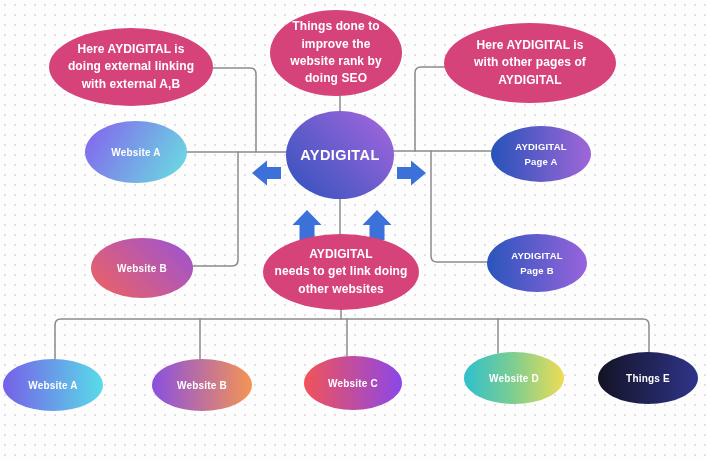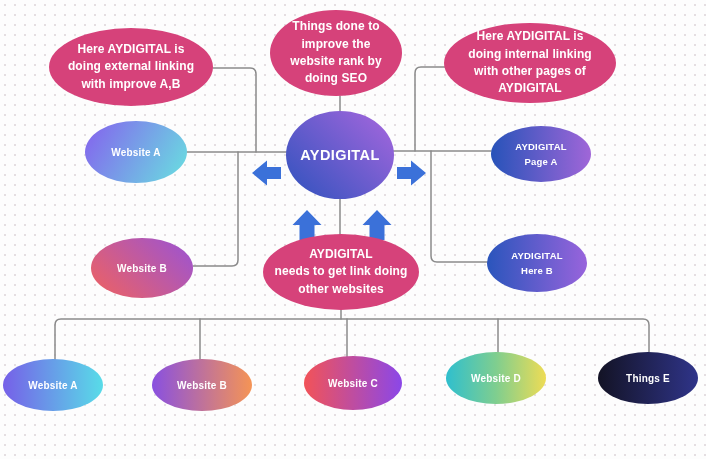--- a/index.html
+++ b/index.html
@@ -44,21 +44,21 @@
   .bubble-internal   { left: 444px; top: 23px;  width: 172px; height: 80px; }
   .website-a-left    { left: 85px;  top: 121px; width: 102px; height: 62px; }
   .website-b-left    { left: 91px;  top: 238px; width: 102px; height: 60px; }
   .center-circle     { left: 286px; top: 111px; width: 108px; height: 88px; }
   .page-a            { left: 491px; top: 126px; width: 100px; height: 56px; }
   .page-b            { left: 487px; top: 234px; width: 100px; height: 58px; }
   .bubble-needs      { left: 263px; top: 234px; width: 156px; height: 76px; }
   .website-a-bottom  { left: 3px;   top: 359px; width: 100px; height: 52px; }
   .website-b-bottom  { left: 152px; top: 359px; width: 100px; height: 52px; }
   .website-c-bottom  { left: 304px; top: 356px; width: 98px;  height: 54px; }
-  .website-d-bottom  { left: 446px; top: 352px; width: 100px; height: 52px; }
+  .website-d-bottom  { left: 464px; top: 352px; width: 100px; height: 52px; }
   .website-e-bottom  { left: 598px; top: 352px; width: 100px; height: 52px; }
 </style>
 </head>
 <body>
 
 <div class="canvas">
 
   <svg class="wires" viewBox="0 0 706 459" xmlns="http://www.w3.org/2000/svg">
     <g fill="none" stroke-width="1.5" stroke-linecap="round" stroke="#8a8a8a">
       <path d="M 213 68 L 250 68 Q 256 68 256 74 L 256 152"></path>
@@ -79,33 +79,32 @@
       <path d="M 252 173 L 267 160.5 L 267 167 L 281 167 L 281 179 L 267 179 L 267 185.5 Z"></path>
       <path d="M 426 173 L 411 160.5 L 411 167 L 397 167 L 397 179 L 411 179 L 411 185.5 Z"></path>
       <path d="M 307 210 L 321.5 225 L 314.5 225 L 314.5 240 L 299.5 240 L 299.5 225 L 292.5 225 Z"></path>
       <path d="M 377 210 L 391.5 225 L 384.5 225 L 384.5 240 L 369.5 240 L 369.5 225 L 362.5 225 Z"></path>
     </g>
   </svg>
 
   <div class="node bubble bubble-external" style="background: rgb(214, 66, 122);">
     <div>Here AYDIGITAL is</div>
     <div>doing external linking</div>
-    <div>with improve A,B</div>
+    <div>with external A,B</div>
   </div>
 
   <div class="node bubble bubble-seo" style="background: rgb(214, 66, 122);">
     <div>Things done to</div>
     <div>improve the</div>
     <div>website rank by</div>
     <div>doing SEO</div>
   </div>
 
   <div class="node bubble bubble-internal" style="background: rgb(214, 66, 122);">
     <div>Here AYDIGITAL is</div>
-    <div>doing internal  linking</div>
     <div>with other pages of</div>
     <div>AYDIGITAL</div>
   </div>
 
   <div class="node bubble bubble-needs" style="background: rgb(214, 66, 122);">
     <div>AYDIGITAL</div>
     <div>needs to get link doing</div>
     <div>other websites</div>
   </div>
 
@@ -117,21 +116,21 @@
     <div>Website B</div>
   </div>
 
   <div class="node label-sm page-a" style="background: linear-gradient(90deg, rgb(39, 83, 185), rgb(160, 102, 216));">
     <div>AYDIGITAL</div>
     <div>Page A</div>
   </div>
 
   <div class="node label-sm page-b" style="background: linear-gradient(90deg, rgb(42, 85, 188), rgb(152, 100, 220));">
     <div>AYDIGITAL</div>
-    <div>Here B</div>
+    <div>Page B</div>
   </div>
 
   <div class="node label-lg center-circle" style="background: linear-gradient(45deg, rgb(46, 82, 189), rgb(168, 103, 222));">
     <div>AYDIGITAL</div>
   </div>
 
   <div class="node label-md website-a-bottom" style="background: linear-gradient(90deg, rgb(118, 96, 232), rgb(88, 220, 232));">
     <div>Website A</div>
   </div>
 

